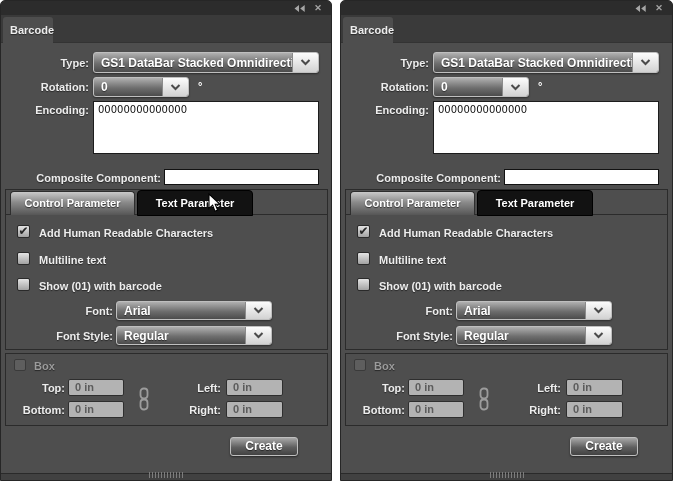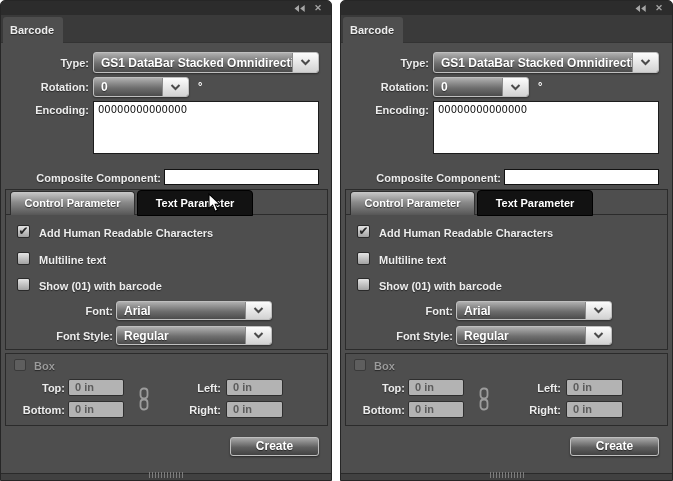--- a/index.html
+++ b/index.html
@@ -13,21 +13,21 @@
   .panel:nth-of-type(2) .cursor{display:none;}
 
   .titlebar{position:absolute;left:0;top:0;width:100%;height:14px;background:#2c2c2c;}
   .win-icon{position:absolute;top:3px;width:12px;height:8px;display:flex;align-items:center;
     justify-content:center;color:#a6a6a6;font-size:9px;font-weight:bold;line-height:8px;cursor:default;}
   .icon-collapse{right:26px;}
   .icon-close{right:7px;}
 
   .tabstrip{position:absolute;left:0;top:14px;width:100%;height:28px;background:#3a3a3a;
     border-bottom:1px solid #333;box-sizing:border-box;}
-  .paneltab{position:absolute;left:2px;top:16px;width:60px;height:26px;background:#4e4e4e;
+  .paneltab{position:absolute;left:2px;top:16px;width:50px;height:26px;background:#4e4e4e;
     border-radius:3px 3px 0 0;color:#ededed;font-size:11px;font-weight:bold;line-height:26px;
     padding-left:7px;box-sizing:border-box;text-shadow:0 1px 1px rgba(0,0,0,.5);}
 
   .lbl{position:absolute;color:#ededed;font-size:11px;font-weight:bold;text-align:right;
     text-shadow:0 1px 1px rgba(0,0,0,.5);white-space:nowrap;}
   .lbl.dim{color:#9b9b9b;text-align:left;}
 
   .dropdown{position:absolute;display:flex;align-items:stretch;border:1px solid #bfbfbf;
     border-radius:3px;background:linear-gradient(#b0b0b0,#6e6e6e 55%,#4b4b4b);
     box-shadow:0 1px 2px rgba(0,0,0,.45);box-sizing:border-box;cursor:default;}
@@ -58,21 +58,21 @@
     background:linear-gradient(#e3e3e3,#a2a2a2);box-sizing:border-box;display:flex;
     align-items:center;justify-content:center;cursor:default;}
   .cb .mark{display:none;color:#262626;font-size:12px;line-height:10px;margin-top:-2px;}
   .cb.checked .mark{display:block;}
   .cb.disabled{background:#5e5e5e;border-color:#3a3a3a;}
 
   .dfield{position:absolute;background:#b3b3b3;border:1px solid #2e2e2e;border-radius:2px;
     color:#5c5c5c;font-size:11px;font-weight:bold;line-height:15px;padding-left:6px;
     box-sizing:border-box;cursor:default;}
 
-  .createbtn{position:absolute;left:229px;top:436px;width:89px;height:19px;border:1px solid #bfbfbf;
+  .createbtn{position:absolute;left:229px;top:436px;width:68px;height:19px;border:1px solid #bfbfbf;
     border-radius:3px;background:linear-gradient(#a8a8a8,#5f5f5f 55%,#424242);
     box-shadow:0 1px 2px rgba(0,0,0,.5);color:#fff;font-size:12px;font-weight:bold;
     text-align:center;line-height:17px;text-shadow:0 1px 1px rgba(0,0,0,.6);
     box-sizing:border-box;cursor:default;}
 
   .footline{position:absolute;left:0;top:472px;width:100%;height:1px;background:#2a2a2a;}
   .footstrip{position:absolute;left:0;top:473px;width:100%;height:8px;background:#414141;}
   .grip{position:absolute;top:471px;left:50%;margin-left:-17px;width:34px;height:6px;
     background:repeating-linear-gradient(90deg,#7d7d7d 0,#7d7d7d 1px,transparent 1px,transparent 3px);
     cursor:ns-resize;}

